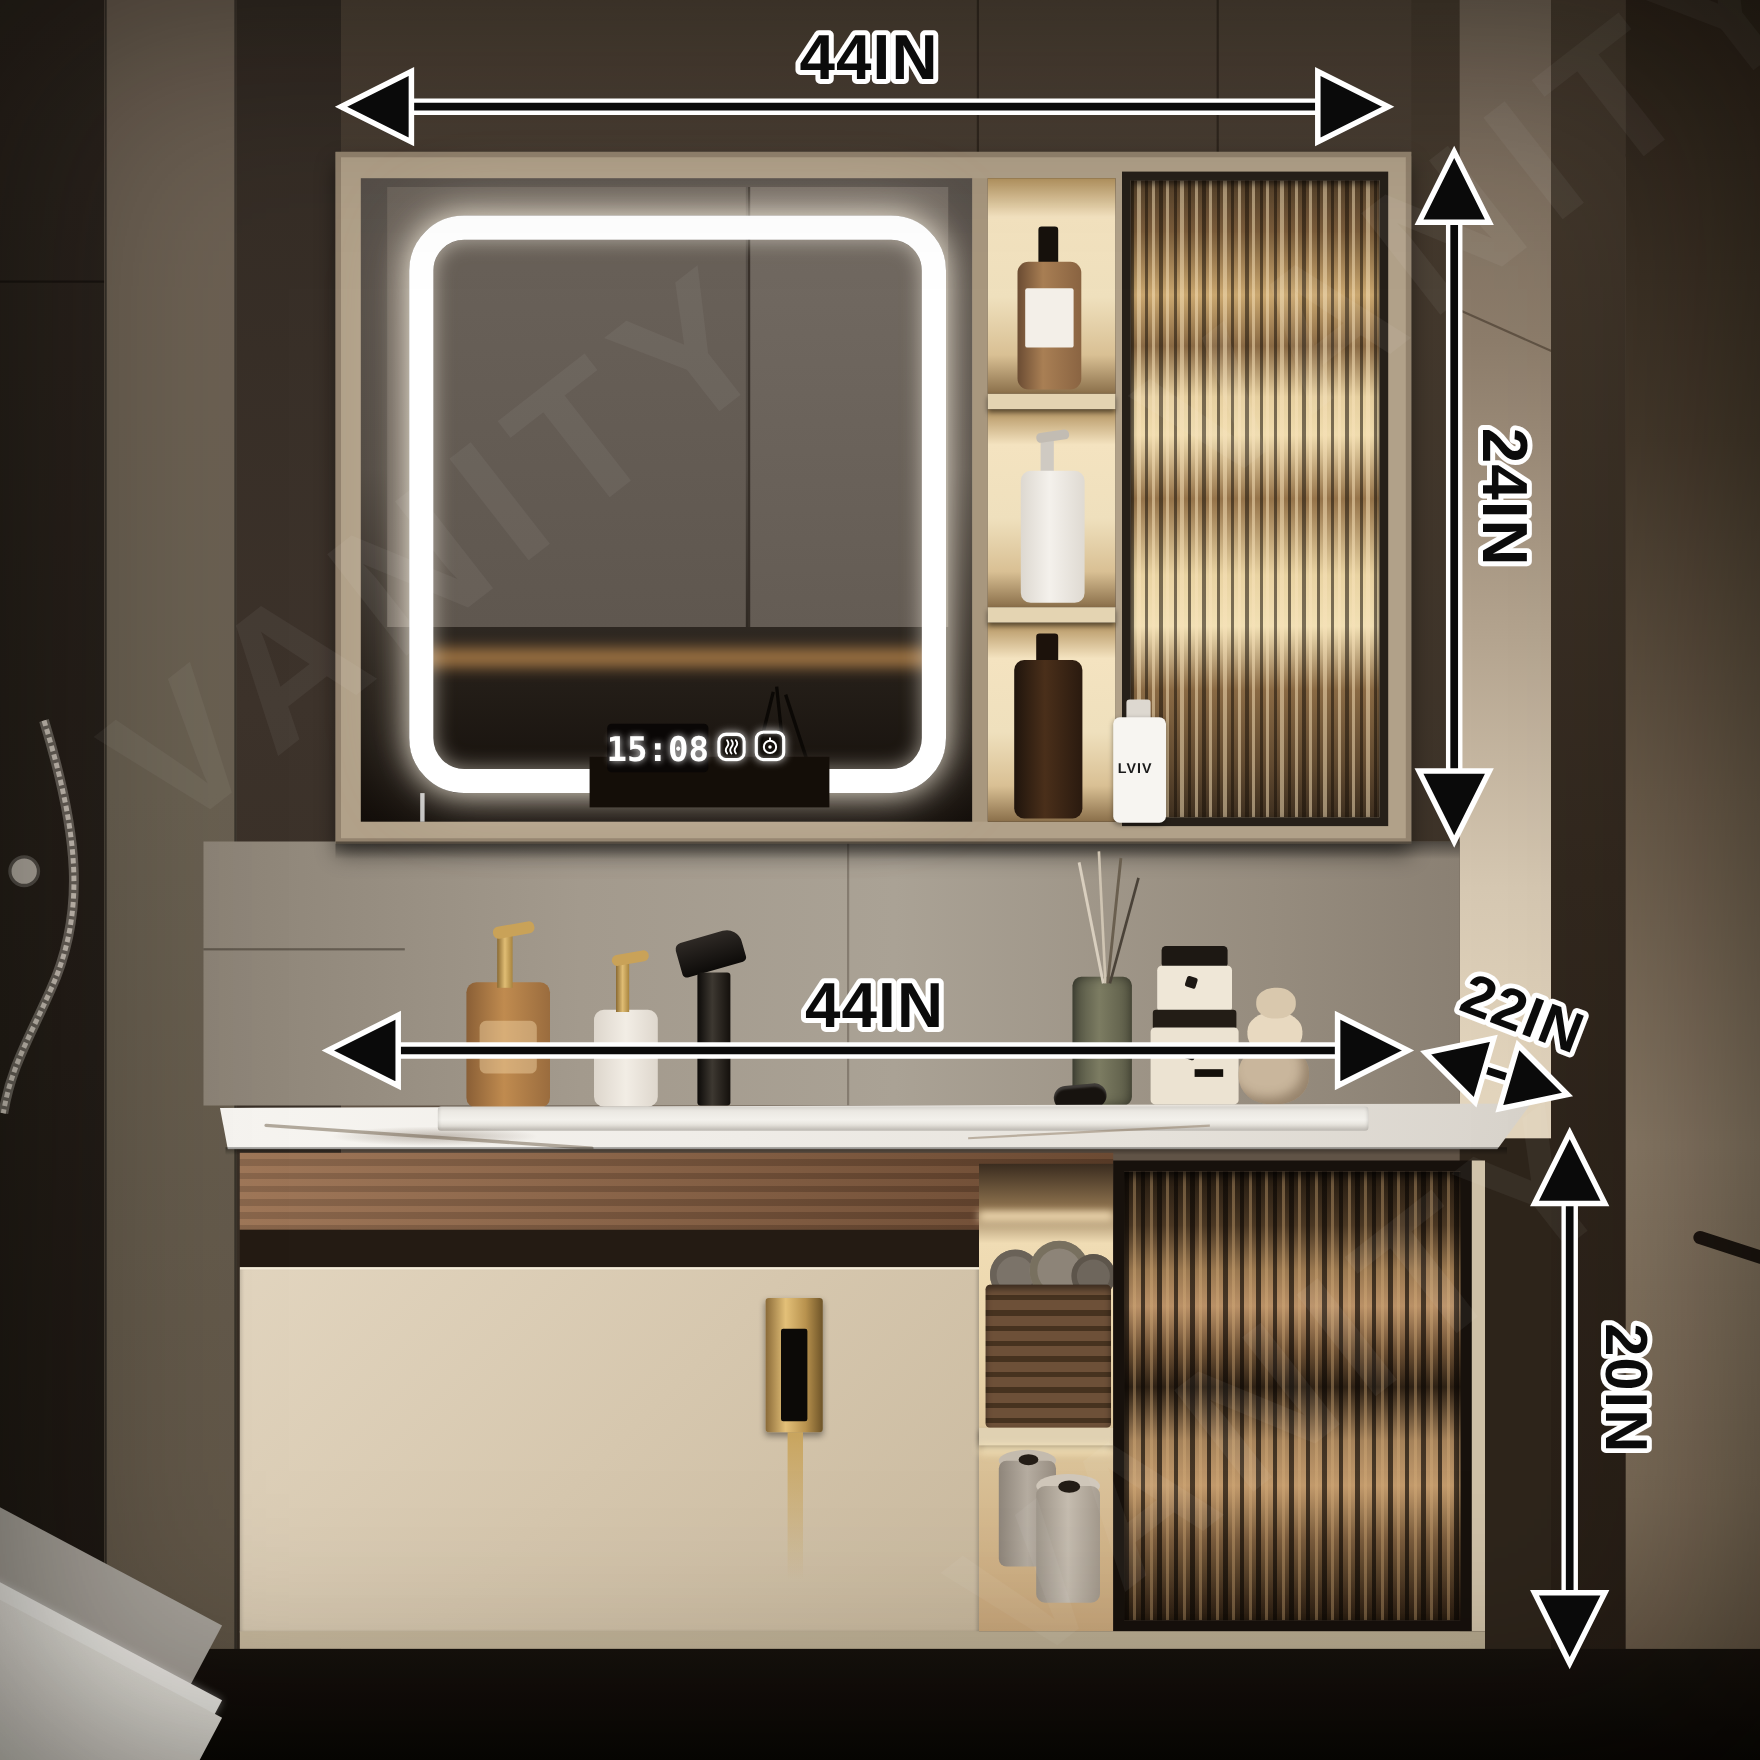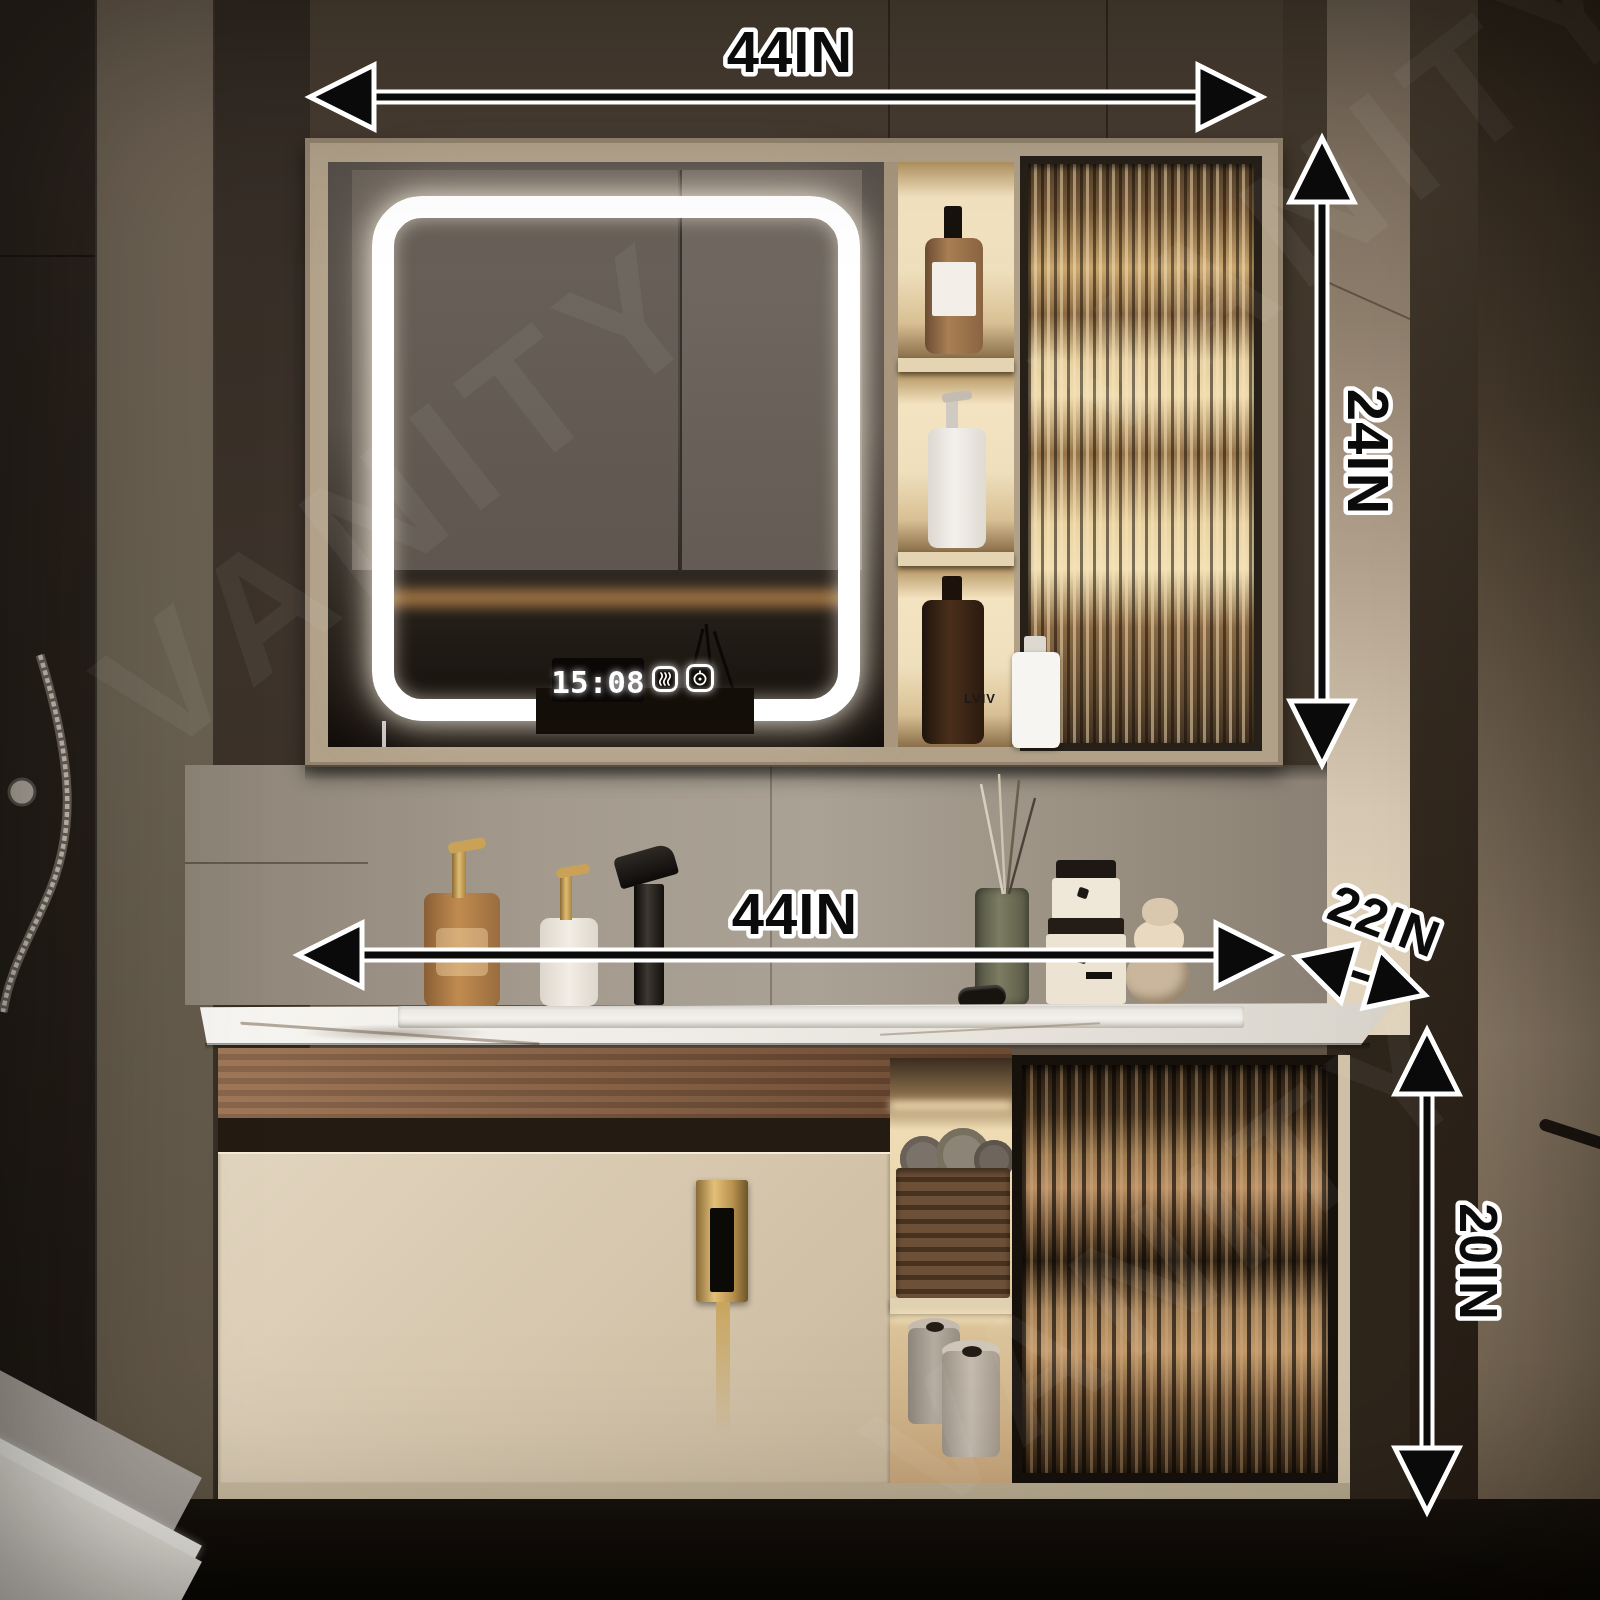--- a/index.html
+++ b/index.html
@@ -111,21 +111,21 @@
   <div class="abs" style="left:946px;top:398px;width:12px;height:34px;background:#cfcac2;border-radius:2px;"></div>
   <div class="abs" style="left:942px;top:392px;width:30px;height:9px;background:#c2bcb3;border-radius:4px;transform:rotate(-8deg);"></div>
   <div class="abs" style="left:928px;top:428px;width:58px;height:120px;border-radius:9px;background:linear-gradient(90deg,#ddd8d0,#f4f1ec 45%,#dfdad2);"></div>
   <div class="abs" style="left:942px;top:576px;width:20px;height:30px;background:#1c120b;border-radius:3px;"></div>
   <div class="abs" style="left:922px;top:600px;width:62px;height:144px;border-radius:9px;background:linear-gradient(90deg,#1f140c,#4a2f1a 45%,#2a1a0f);"></div>
 
   <div class="abs fluted-upper" style="left:1020px;top:156px;width:242px;height:595px;border:8px solid #262019;box-sizing:border-box;box-shadow:inset 0 3px 6px rgba(0,0,0,.6);"></div>
 
   <div class="abs" style="left:1024px;top:636px;width:22px;height:20px;background:#ddd8d0;border-radius:3px;"></div>
   <div class="abs" style="left:1012px;top:652px;width:48px;height:96px;background:#f7f5f1;border-radius:6px;box-shadow:0 2px 5px rgba(0,0,0,.4);"></div>
-  <div class="abs bottle-label" style="left:956px;top:688px;width:48px;height:20px;">LVIV</div>
+  <div class="abs bottle-label" style="left:1008px;top:688px;width:48px;height:20px;">LVIV</div>
 
   <div class="abs" style="left:305px;top:765px;width:1022px;height:16px;background:linear-gradient(180deg,rgba(0,0,0,.45),rgba(0,0,0,0));"></div>
 
   <div class="abs" style="left:424px;top:893px;width:76px;height:114px;border-radius:9px;background:linear-gradient(90deg,#8a5f36,#c08b4f 45%,#9a6c3e);"></div>
   <div class="abs" style="left:436px;top:928px;width:52px;height:48px;background:rgba(244,214,168,.45);border-radius:6px;"></div>
   <div class="abs" style="left:452px;top:848px;width:14px;height:50px;background:linear-gradient(90deg,#8a6a32,#e0bd74,#a8843e);"></div>
   <div class="abs" style="left:448px;top:840px;width:38px;height:11px;background:#c9a258;border-radius:5px;transform:rotate(-10deg);"></div>
   <div class="abs" style="left:540px;top:918px;width:58px;height:88px;border-radius:9px;background:linear-gradient(90deg,#ddd6cc,#f2ede5 50%,#ded7cd);"></div>
   <div class="abs" style="left:560px;top:874px;width:12px;height:46px;background:linear-gradient(90deg,#8a6a32,#e0bd74,#a8843e);"></div>
   <div class="abs" style="left:556px;top:866px;width:34px;height:10px;background:#c9a258;border-radius:5px;transform:rotate(-10deg);"></div>

